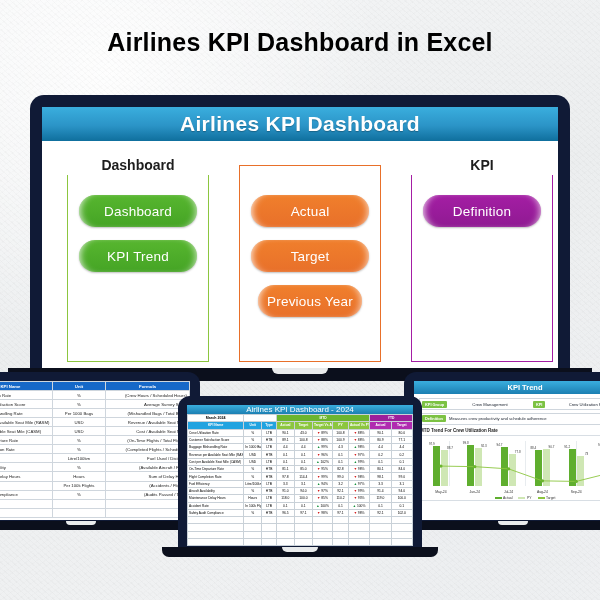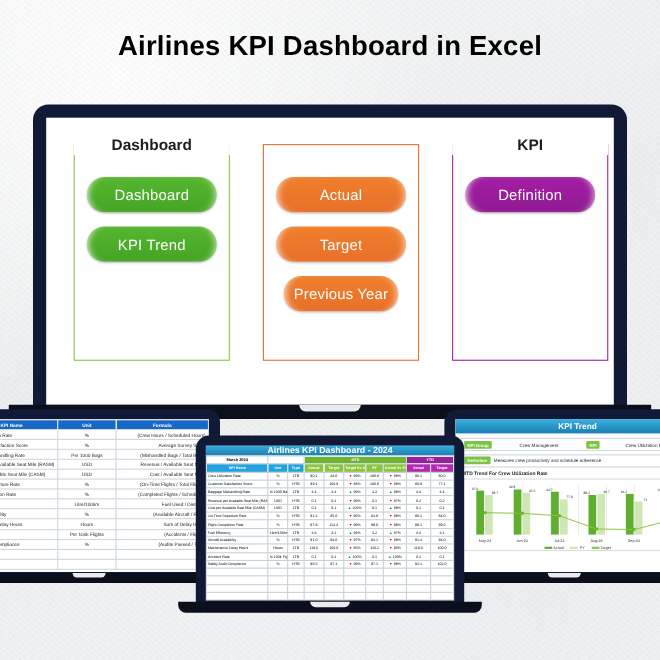--- a/index.html
+++ b/index.html
@@ -112,21 +112,21 @@
   .xaxis{position:absolute;left:4px;right:3px;bottom:6px;display:flex;justify-content:space-around;font-size:3.4px;color:#333;}
   .xaxis span{width:25px;text-align:center;}
   .legend{position:absolute;left:0;right:0;bottom:0px;display:flex;justify-content:center;gap:6px;font-size:3.4px;color:#333;align-items:center;}
   .lg{display:flex;align-items:center;gap:1.5px;}
   .sw{width:7px;height:2px;display:inline-block;}
   svg.tline{position:absolute;inset:0;overflow:visible;}
 
   
   .cd{width:100%;height:100%;background:#fff;display:flex;flex-direction:column;}
   .cd-head{height:13px;background:linear-gradient(180deg,#3aaede,#1b7fb2);color:#fff;
-     font-size:8px;font-weight:bold;display:flex;align-items:center;justify-content:center;}
+     font-size:8px;font-weight:normal;display:flex;align-items:center;justify-content:center;}
   table.cdt{border-collapse:collapse;width:100%;table-layout:fixed;font-size:3.3px;}
   table.cdt td,table.cdt th{border:0.35px solid #c9d1d8;padding:0 1px;height:7.3px;overflow:hidden;white-space:nowrap;}
   .grp-blank{background:#fff;border:0.35px solid #c9d1d8;}
   .grp-period{background:#fff;font-weight:bold;text-align:center;font-size:3.6px;}
   .grp-mtd{background:#6cb52f;color:#fff;font-weight:bold;text-align:center;}
   .grp-ytd{background:#9b1f9b;color:#fff;font-weight:bold;text-align:center;}
   .h-blue{background:#22a3e0;color:#fff;font-weight:bold;text-align:center;}
   .h-green{background:#8cc63f;color:#fff;font-weight:bold;text-align:center;white-space:normal;line-height:3.4px;}
   .h-purple{background:#b02bb0;color:#fff;font-weight:bold;text-align:center;}
   .kname{text-align:left;font-size:3.2px;padding-left:2px;}
@@ -136,20 +136,21 @@
   .sep2{border-left:0.8px solid #b57ab5 !important;}
 </style>
 </head>
 <body>
 <div class="grain"></div>
 
 <div class="title">Airlines KPI Dashboard in Excel</div>
 
 <div class="bezel" id="main-bezel">
   <div class="screen" id="main-screen">
+    <div class="xl-head">Airlines KPI Dashboard</div>
     <div class="panels">
 
       <div class="panel" style="--c:#8cc63f">
         <div class="frame"></div>
         <div class="ptitle">Dashboard</div>
         <div class="inner">
           <div class="pill green">Dashboard</div>
           <div class="pill green">KPI Trend</div>
         </div>
       </div>

